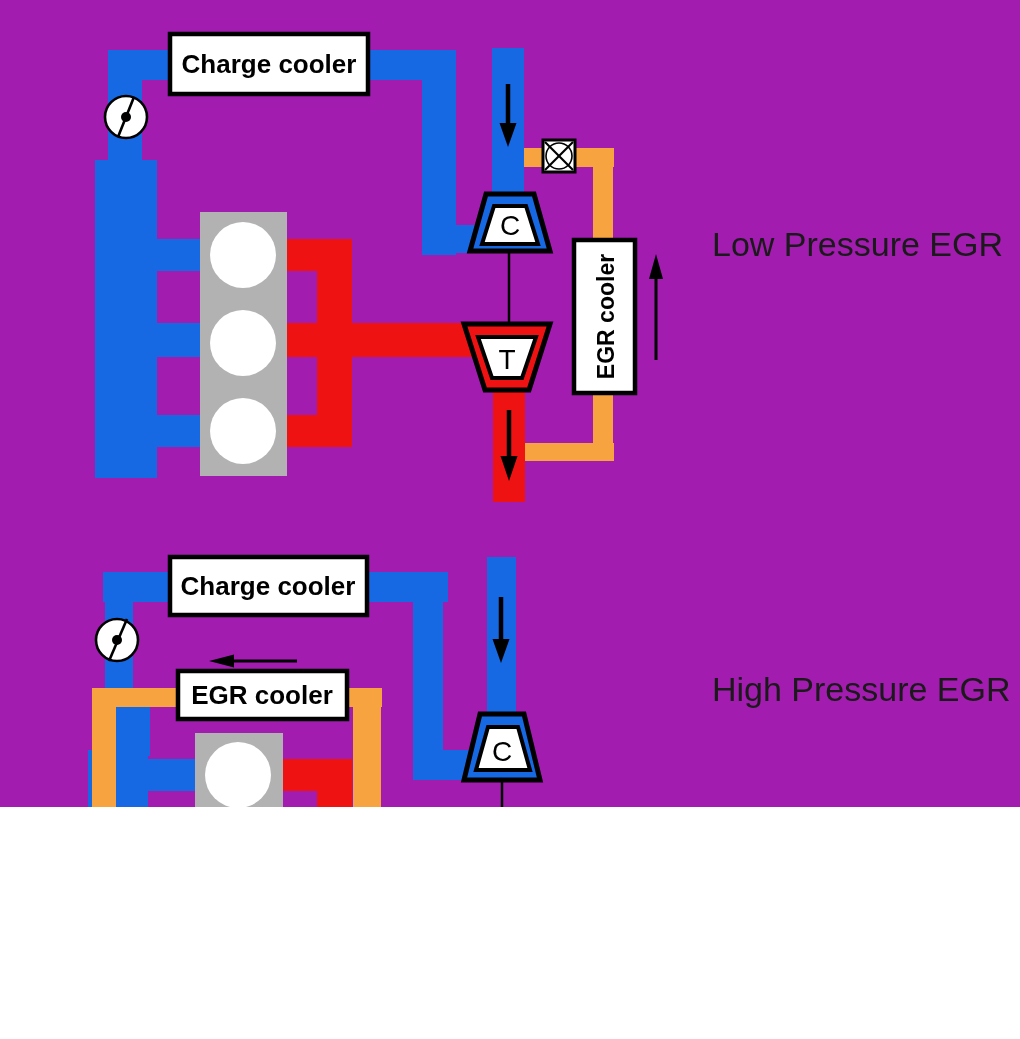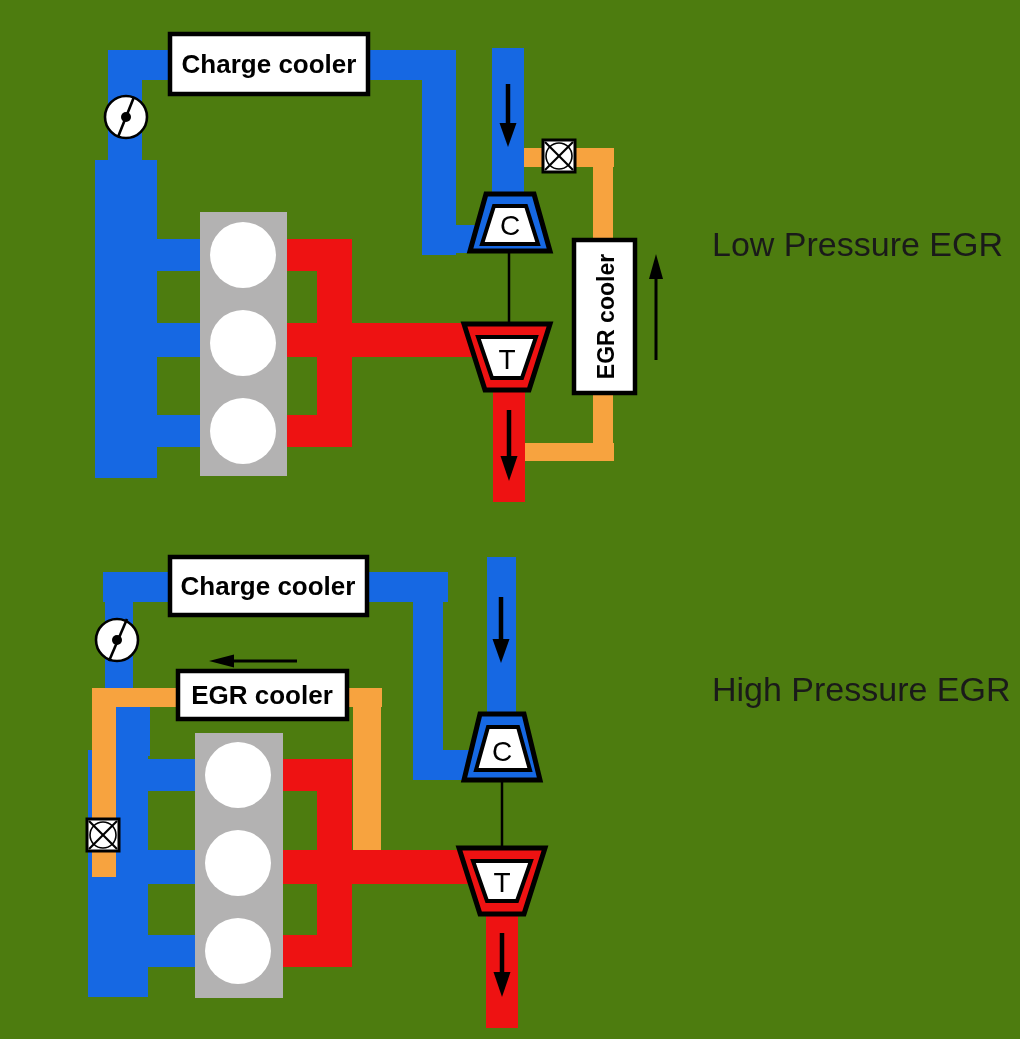--- a/index.html
+++ b/index.html
@@ -1,16 +1,16 @@
 <!DOCTYPE html>
 <html style="--intake-blue: #1668e3; --exhaust-red: #ee1212; --egr-orange: #f7a33f; --engine-gray: #b3b2b2; --outline-black: #000000; --title-text: #1a1a1a;"><head>
 <meta charset="utf-8">
 <style>
   html,body{margin:0;padding:0;background:#fff;}
-  .canvas{position:relative;width:1020px;height:1039px;background:#4d7c0f;overflow:hidden;
+  .canvas{position:relative;width:1020px;height:807px;background:#a21caf;overflow:hidden;
           font-family:"Liberation Sans", sans-serif;}
   svg{position:absolute;left:0;top:0;}
   .b{fill:var(--intake-blue);}
   .r{fill:var(--exhaust-red);}
   .o{fill:var(--egr-orange);}
   .g{fill:var(--engine-gray);}
   .w{fill:#ffffff;}
   .box{fill:#ffffff;stroke:var(--outline-black);stroke-width:4.5;}
   .sym-outer-b{fill:var(--intake-blue);stroke:var(--outline-black);stroke-width:5;stroke-linejoin:miter;}
   .sym-outer-r{fill:var(--exhaust-red);stroke:var(--outline-black);stroke-width:5;stroke-linejoin:miter;}

